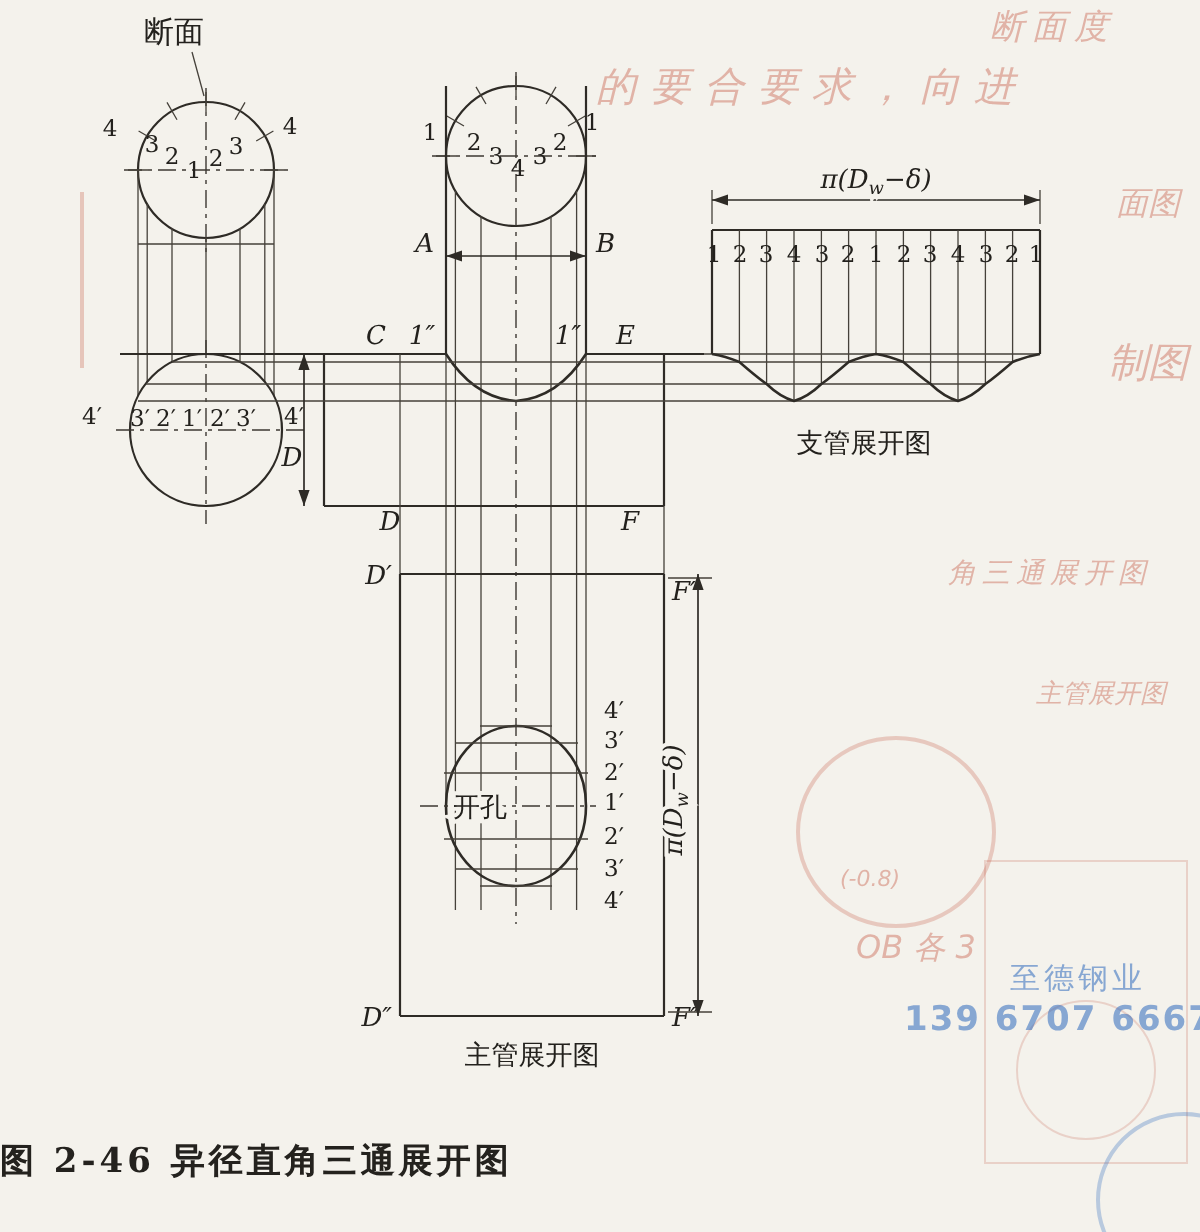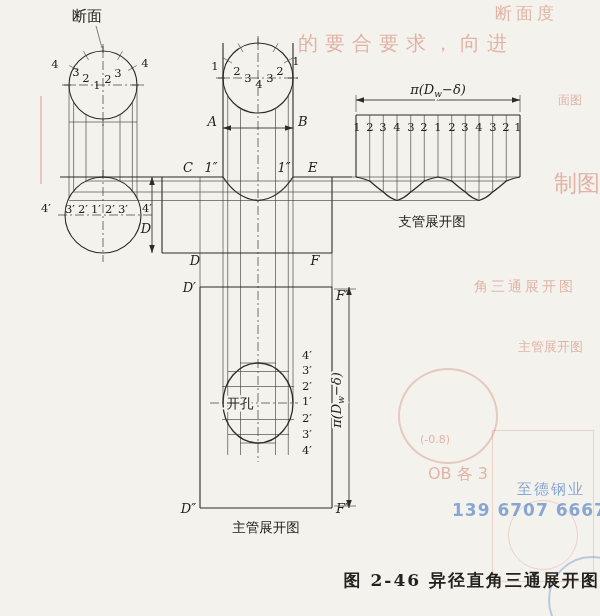--- a/index.html
+++ b/index.html
@@ -1,26 +1,26 @@
 <!DOCTYPE html>
 <html><head>
 <meta charset="utf-8">
 <style>
   html,body{margin:0;padding:0;background:#e9e7e0;}
   .page{position:relative;width:600px;height:616px;background:#f4f2ec;overflow:hidden;
         font-family:"DejaVu Sans",sans-serif;}
   svg.draw{position:absolute;left:0;top:0;z-index:2;}
   .bleed{position:absolute;z-index:1;color:rgba(198,92,71,.42);white-space:nowrap;
-         font-family:"DejaVu Sans",sans-serif;}
+         font-family:"DejaVu Sans",sans-serif;font-style:italic;}
   .stamp{position:absolute;z-index:1;border:2px solid rgba(198,92,71,.28);border-radius:50%;}
   .ghostbox{position:absolute;z-index:1;border:1.5px solid rgba(198,92,71,.22);}
   .redmark{position:absolute;z-index:1;background:rgba(198,92,71,.30);}
   .wm{position:absolute;z-index:1;color:rgba(45,105,190,.55);white-space:nowrap;}
   .bluecircle{position:absolute;z-index:1;border:2px solid rgba(45,105,190,.30);border-radius:50%;}
-  .caption{position:absolute;z-index:3;left:0;right:0;top:569px;text-align:right;
+  .caption{position:absolute;z-index:3;left:0;right:0;top:569px;text-align:left;
            font-size:17px;font-weight:600;letter-spacing:2px;color:#24221e;
            font-family:"DejaVu Serif","DejaVu Sans",serif;}
   
   .ln{fill:none;stroke:#2e2b26;stroke-width:1.1;}
   .thin{fill:none;stroke:#45413a;stroke-width:0.65;}
   .cl{fill:none;stroke:#3c3832;stroke-width:0.7;stroke-dasharray:9 3 2 3;}
   .dim{fill:none;stroke:#2e2b26;stroke-width:0.85;}
   text{fill:#23211d;}
   .num{font:11.5px "DejaVu Serif",serif;}
   .lab{font:italic 13px "DejaVu Serif",serif;}
@@ -30,32 +30,32 @@
   .sub{font-size:9px;}
   .halo{paint-order:stroke;stroke:#f4f2ec;stroke-width:4px;}
 </style>
 </head>
 <body>
 
 <div class="page">
 
   <div class="bleed" style="left:495px;top:2px;font-size:17px;letter-spacing:4px;">断面度</div>
   <div class="bleed" style="left:298px;top:30px;font-size:20px;letter-spacing:7px;">的要合要求，向进</div>
-  <div class="bleed" style="left:554px;top:168px;font-size:23px;text-align:right;">制图</div>
+  <div class="bleed" style="left:554px;top:168px;font-size:20px;text-align:right;">制图</div>
   <div class="bleed" style="left:474px;top:278px;font-size:14px;letter-spacing:3px;">角三通展开图</div>
   <div class="bleed" style="left:518px;top:338px;font-size:13px;">主管展开图</div>
   <div class="bleed" style="left:420px;top:433px;font-size:11px;">(-0.8)</div>
   <div class="bleed" style="left:428px;top:464px;font-size:16px;">OB 各 3</div>
-  <div class="bleed" style="left:558px;top:92px;font-size:12px;">面图</div>
+  <div class="bleed" style="left:558px;top:92px;font-size:16px;">面图</div>
   <div class="stamp" style="left:398px;top:368px;width:96px;height:92px;"></div>
   <div class="ghostbox" style="left:492px;top:430px;width:100px;height:150px;"></div>
   <div class="ghostbox" style="left:508px;top:500px;width:68px;height:68px;border-radius:50%;"></div>
   <div class="redmark" style="left:40px;top:96px;width:2px;height:88px;"></div>
   <div class="bluecircle" style="left:548px;top:556px;width:84px;height:84px;"></div>
-  <div class="wm" style="left:517px;top:480px;font-size:15px;letter-spacing:2px;">至德钢业</div>
+  <div class="wm" style="left:505px;top:480px;font-size:15px;letter-spacing:2px;">至德钢业</div>
   <div class="wm" style="left:452px;top:500px;font-size:17px;font-weight:600;letter-spacing:1px;">139 6707 6667</div>
 
   <svg class="draw" width="600" height="616" viewBox="0 0 600 616">
     <defs>
       <marker id="aL" markerWidth="9" markerHeight="8" refX="0.5" refY="3" orient="auto" markerUnits="userSpaceOnUse">
         <path d="M8.5,0.2 L0.5,3 L8.5,5.8 Z" fill="#2e2b26"></path>
       </marker>
       <marker id="aR" markerWidth="9" markerHeight="8" refX="8" refY="3" orient="auto" markerUnits="userSpaceOnUse">
         <path d="M0,0.2 L8,3 L0,5.8 Z" fill="#2e2b26"></path>
       </marker>

